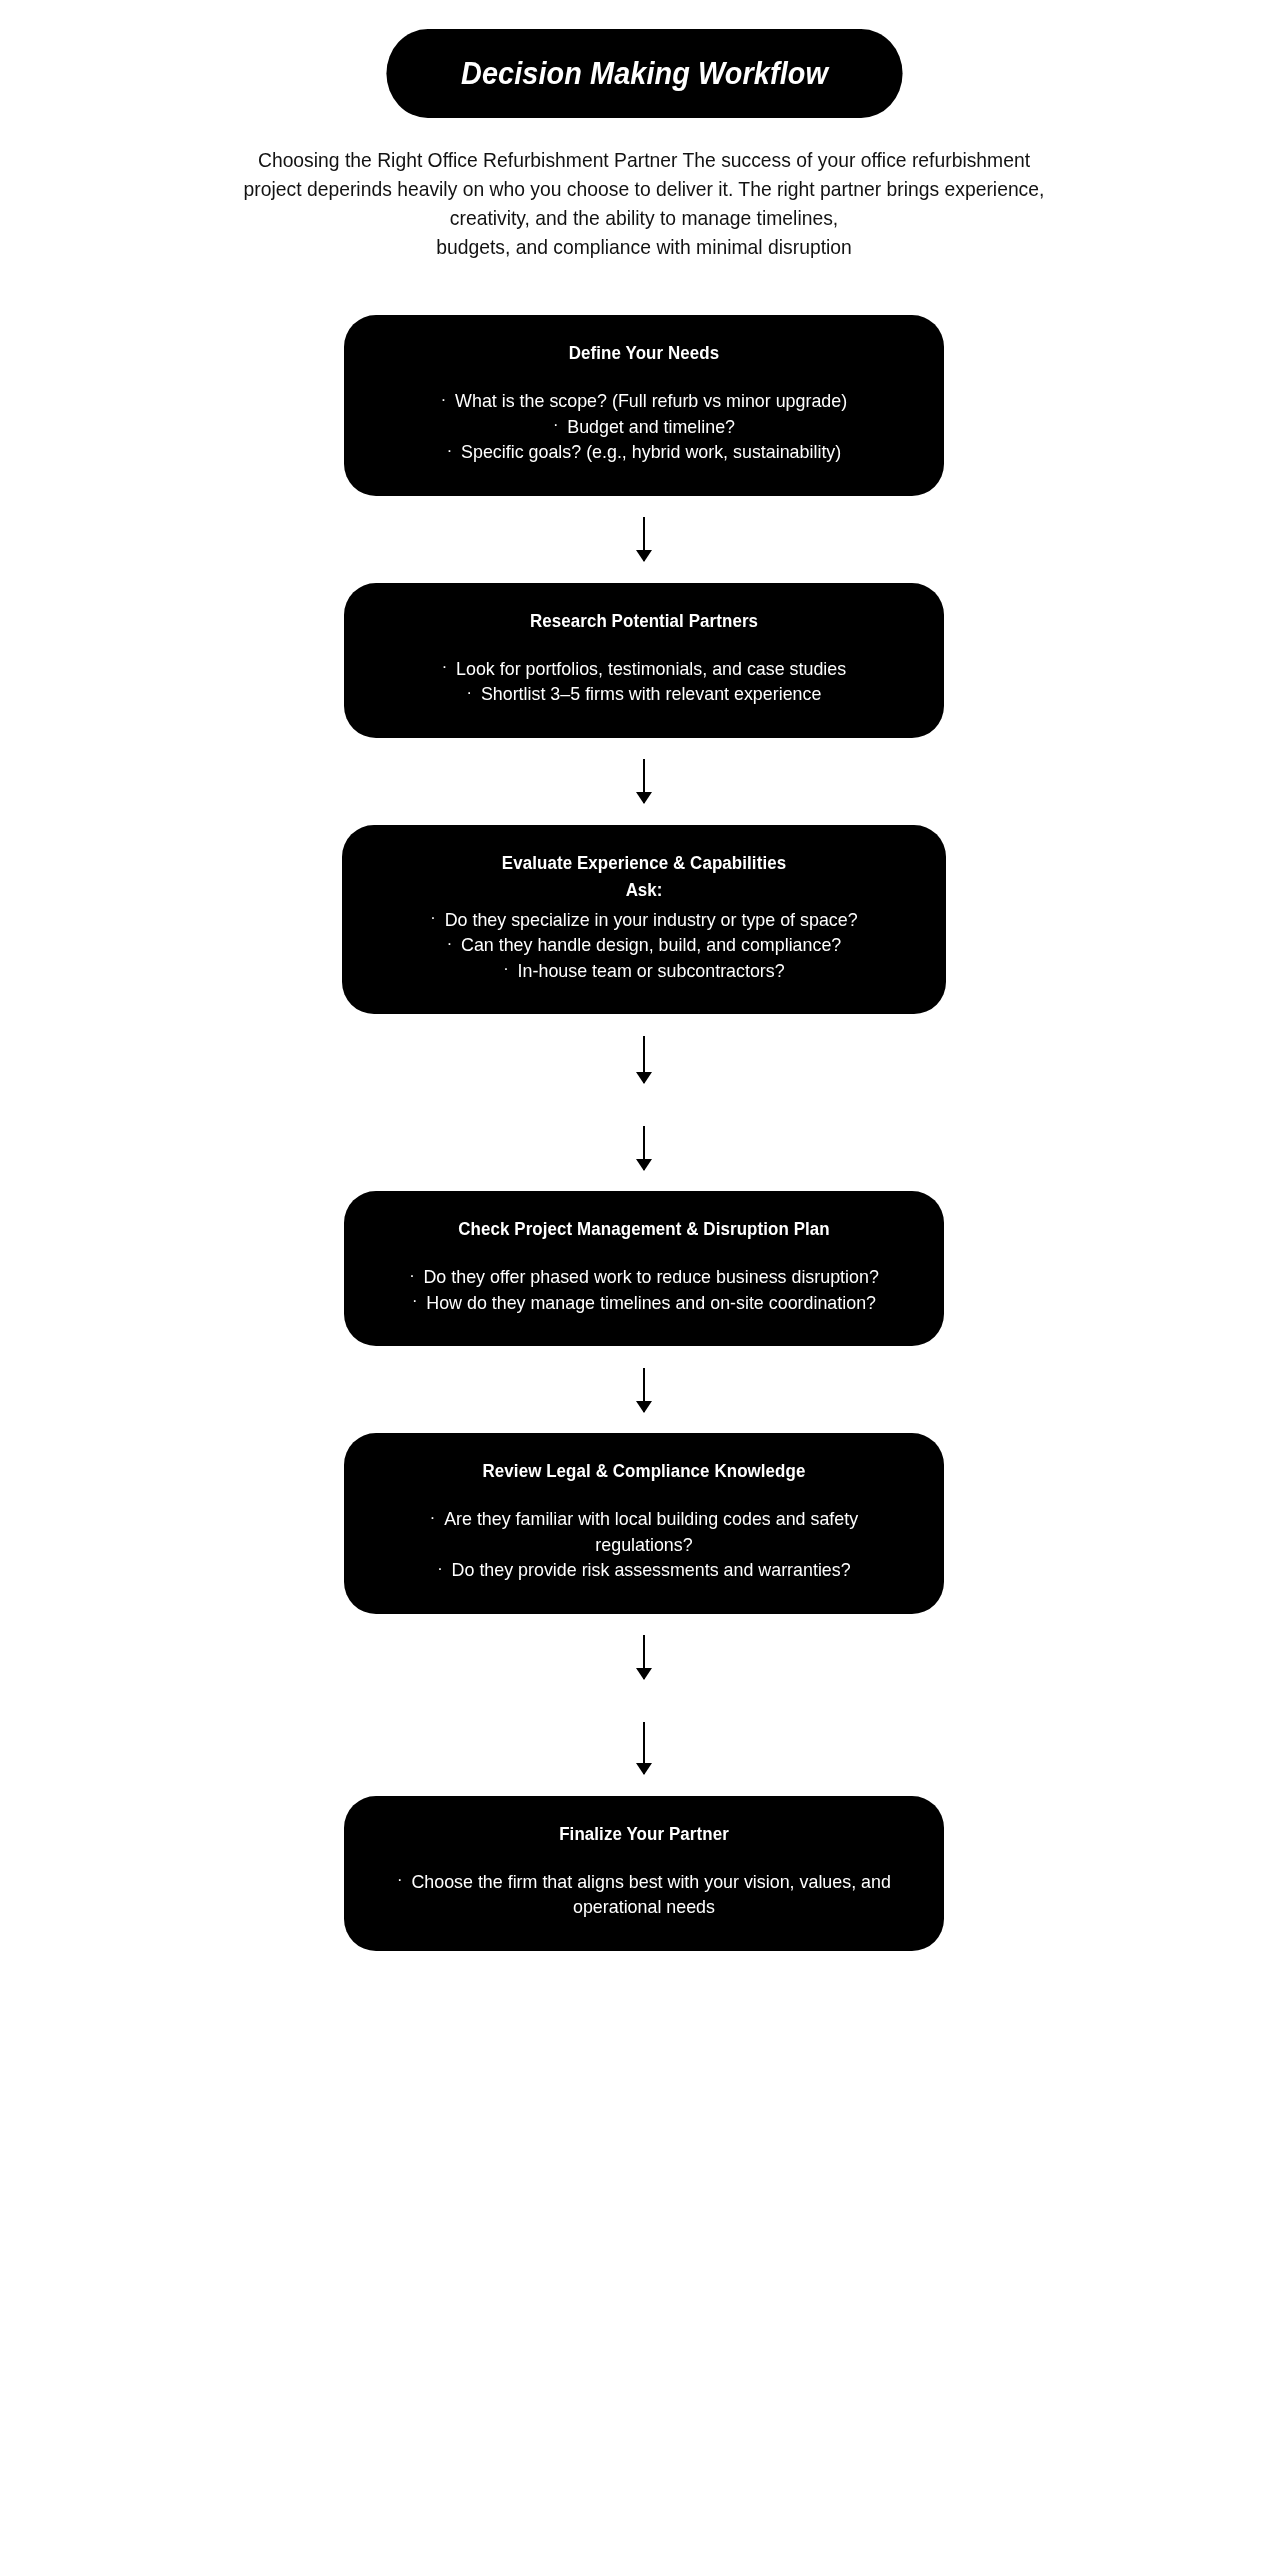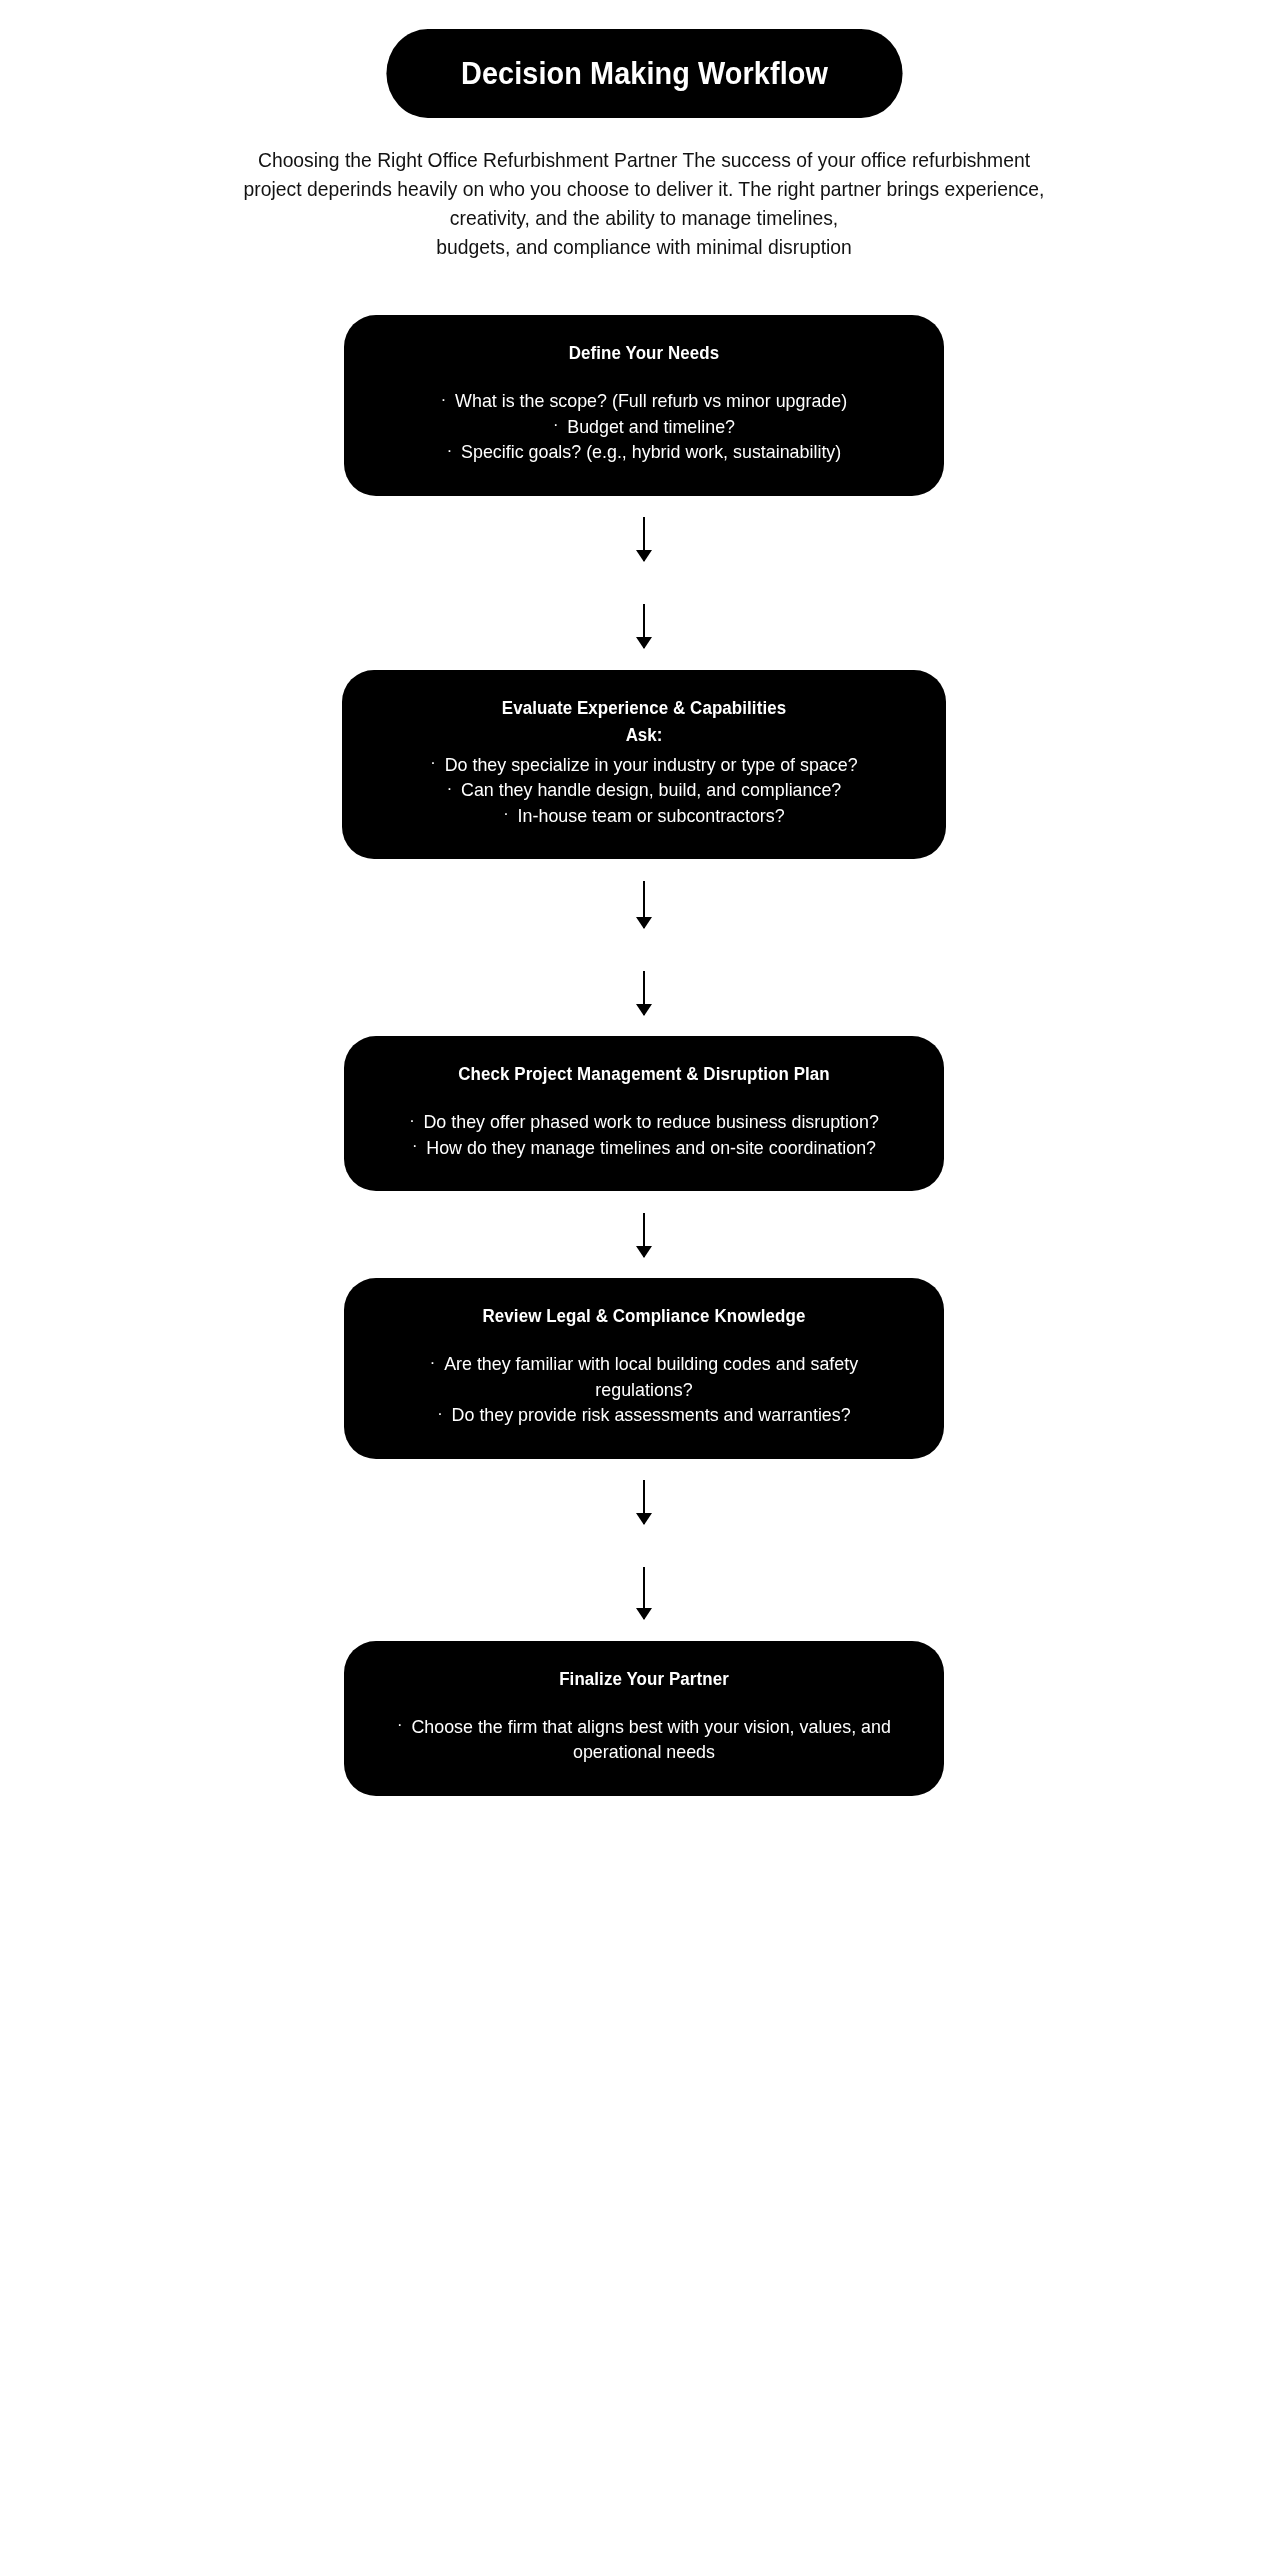--- a/index.html
+++ b/index.html
@@ -23,20 +23,21 @@
   }
 
   
   .title-wrap {
     position: absolute;
     top: 29px;
     left: 0;
     width: 1288px;
     display: flex;
     justify-content: center;
+    font-style: italic;
   }
   .title-pill {
     background: #000000;
     color: #ffffff;
     border-radius: 670px;
     min-width: 555px;
     height: 89px;
     box-sizing: border-box;
     display: flex;
     align-items: center;
@@ -173,20 +174,27 @@
         <div class="node-title">Define Your Needs</div>
         <ul class="bullets">
           <li><span class="dot">·</span><span>What is the scope? (Full refurb vs minor upgrade)</span></li>
           <li><span class="dot">·</span><span>Budget and timeline?</span></li>
           <li><span class="dot">·</span><span>Specific goals? (e.g., hybrid work, sustainability)</span></li>
         </ul>
       </div>
       <div style="height: 21.5px;"></div>
       <div class="connector" style="height: 44px;"></div>
       <div style="height: 21.5px;"></div>
+      <div class="node">
+        <div class="node-title">Research Potential Partners</div>
+        <ul class="bullets">
+          <li><span class="dot">·</span><span>Look for portfolios, testimonials, and case studies</span></li>
+          <li><span class="dot">·</span><span>Shortlist 3–5 firms with relevant experience</span></li>
+        </ul>
+      </div>
       <div style="height: 21.5px;"></div>
       <div class="connector" style="height: 44px;"></div>
       <div style="height: 21.5px;"></div>
       <div class="node wide tight">
         <div class="node-title">Evaluate Experience &amp; Capabilities</div>
         <div class="node-sub">Ask:</div>
         <ul class="bullets">
           <li><span class="dot">·</span><span>Do they specialize in your industry or type of space?</span></li>
           <li><span class="dot">·</span><span>Can they handle design, build, and compliance?</span></li>
           <li><span class="dot">·</span><span>In-house team or subcontractors?</span></li>

